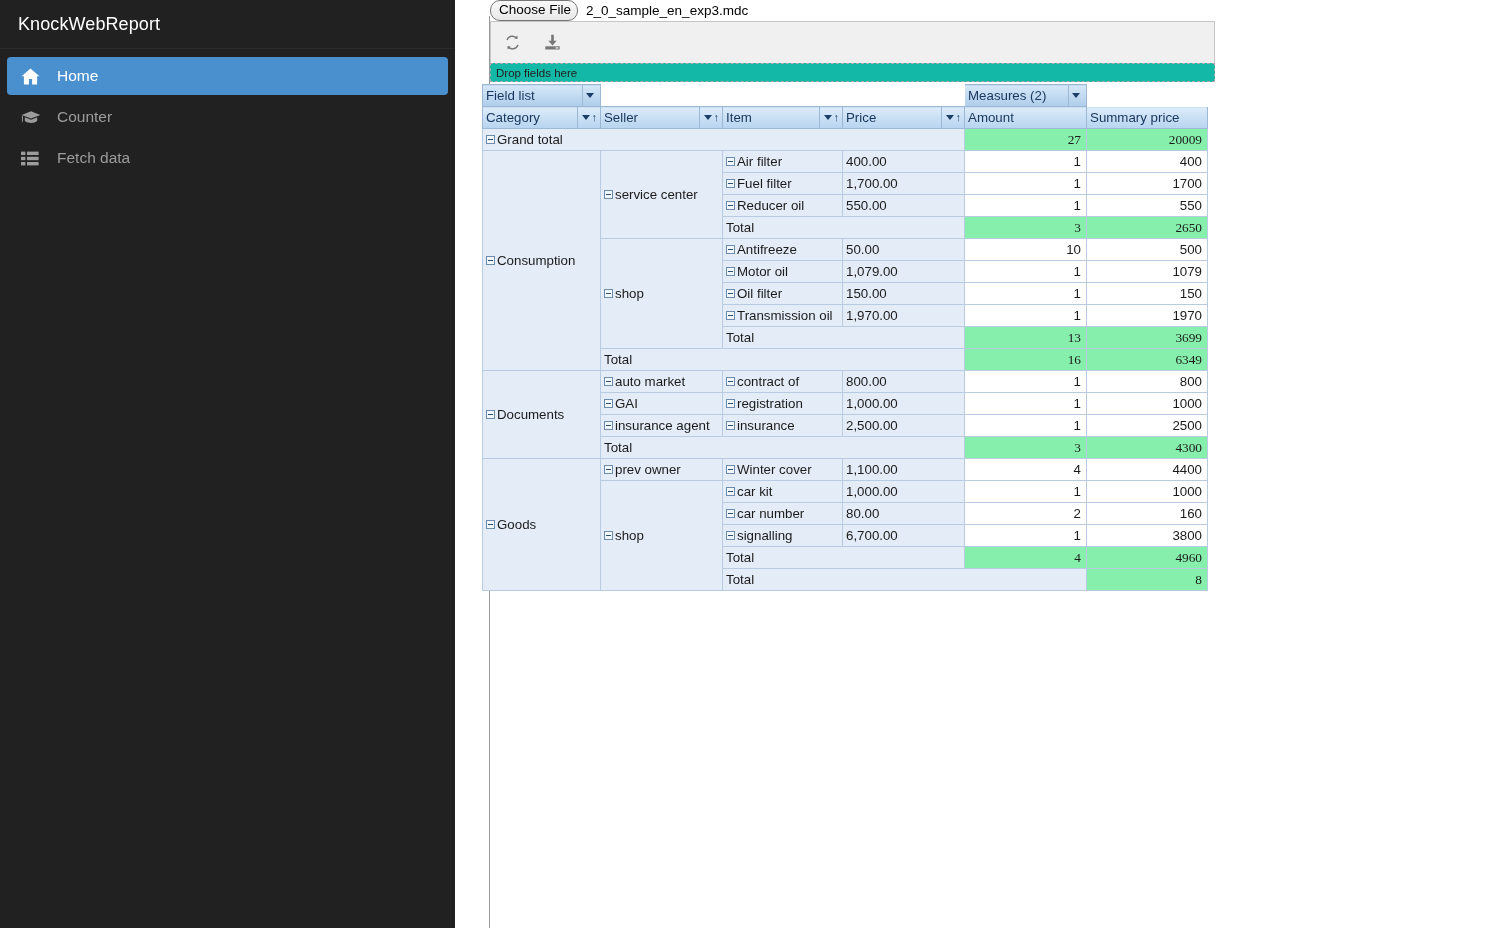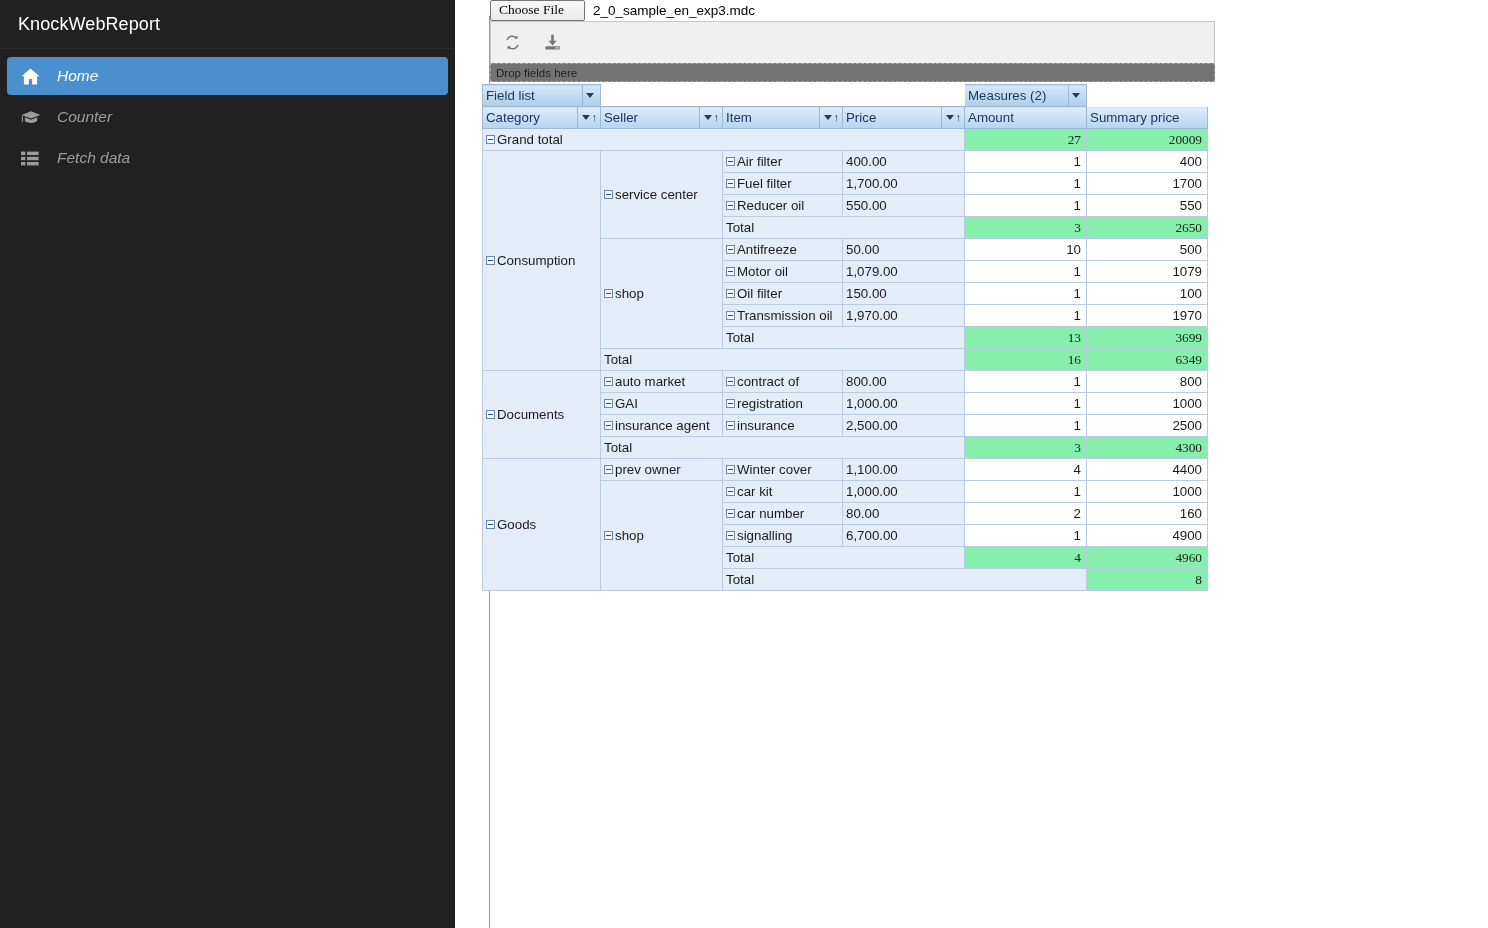--- a/index.html
+++ b/index.html
@@ -40,21 +40,21 @@
     cursor: pointer;
   }
   .nav-item.active { background: #4a90cf; color: #ffffff; }
   .nav-icon {
     width: 26px; height: 20px;
     display: inline-flex; align-items: center; justify-content: flex-start;
     margin-right: 10px;
     flex: 0 0 26px;
   }
   .nav-icon svg { display:block; }
-  .nav-label { line-height: 1; font-style: italic; }
+  .nav-label { line-height: 1; }
 
   
   .main {
     position: absolute; left: 455px; top: 0;
     width: 1033px; height: 928px;
     background: #ffffff;
   }
   .vrule {
     position: absolute; left: 34px; top: 16px;
     width: 1px; height: 912px;
@@ -64,24 +64,24 @@
   
   .filerow {
     position: absolute; left: 35px; top: 0;
     height: 20px;
     display: flex; align-items: center;
     font-size: 13px; color: #000;
   }
   .choose-file {
     border: 1px solid #767676;
     background: linear-gradient(#f8f8f8, #e9e9e9);
-    border-radius: 2px;
-    padding: 1px 20px 2px 8px;
+    border-radius: 10px;
+    padding: 1px 6px 2px 8px;
     font-size: 13.5px;
-    font-family: Liberation Serif, serif;
+    font-family: Liberation Sans, sans-serif;
     color: #000;
     line-height: 16px;
     cursor: pointer;
   }
   .file-name {
     margin-left: 8px;
     font-size: 13.5px;
     color: #000;
   }
 
@@ -101,21 +101,21 @@
     width: 24px; height: 24px;
     display: inline-flex; align-items: center; justify-content: center;
     cursor: pointer;
   }
   .tb-btn svg { display:block; }
 
   
   .drop-area {
     position: absolute; left: 35px; top: 63px;
     width: 725px; height: 19px;
-    background: #737373;
+    background: #14b8a6;
     border: 1px dashed #a8a8a8;
     font-size: 11.5px;
     color: #222;
     display: flex; align-items: center;
     padding-left: 5px;
   }
 
   
   .pivot {
     position: absolute; left: 27px; top: 84px;
@@ -465,21 +465,21 @@
         </tr>
         <tr>
           <td class="dim">
             <span class="cellwrap">
                 <span class="exp"></span>
                 <span>Oil filter</span>
               </span>
           </td>
           <td class="dim">150.00</td>
           <td class="val">1</td>
-          <td class="val">100</td>
+          <td class="val">150</td>
         </tr>
         <tr>
           <td class="dim">
             <span class="cellwrap">
                 <span class="exp"></span>
                 <span>Transmission oil</span>
               </span>
           </td>
           <td class="dim">1,970.00</td>
           <td class="val">1</td>
@@ -612,21 +612,21 @@
         </tr>
         <tr>
           <td class="dim">
             <span class="cellwrap">
                 <span class="exp"></span>
                 <span>signalling</span>
               </span>
           </td>
           <td class="dim">6,700.00</td>
           <td class="val">1</td>
-          <td class="val">4900</td>
+          <td class="val">3800</td>
         </tr>
         <tr>
           <td class="dim" colspan="2">Total</td>
           <td class="val total">4</td>
           <td class="val total">4960</td>
         </tr>
         <tr>
           <td class="dim" colspan="3">Total</td>
           <td class="val total">8</td>
           <td class="val total">9360</td>

